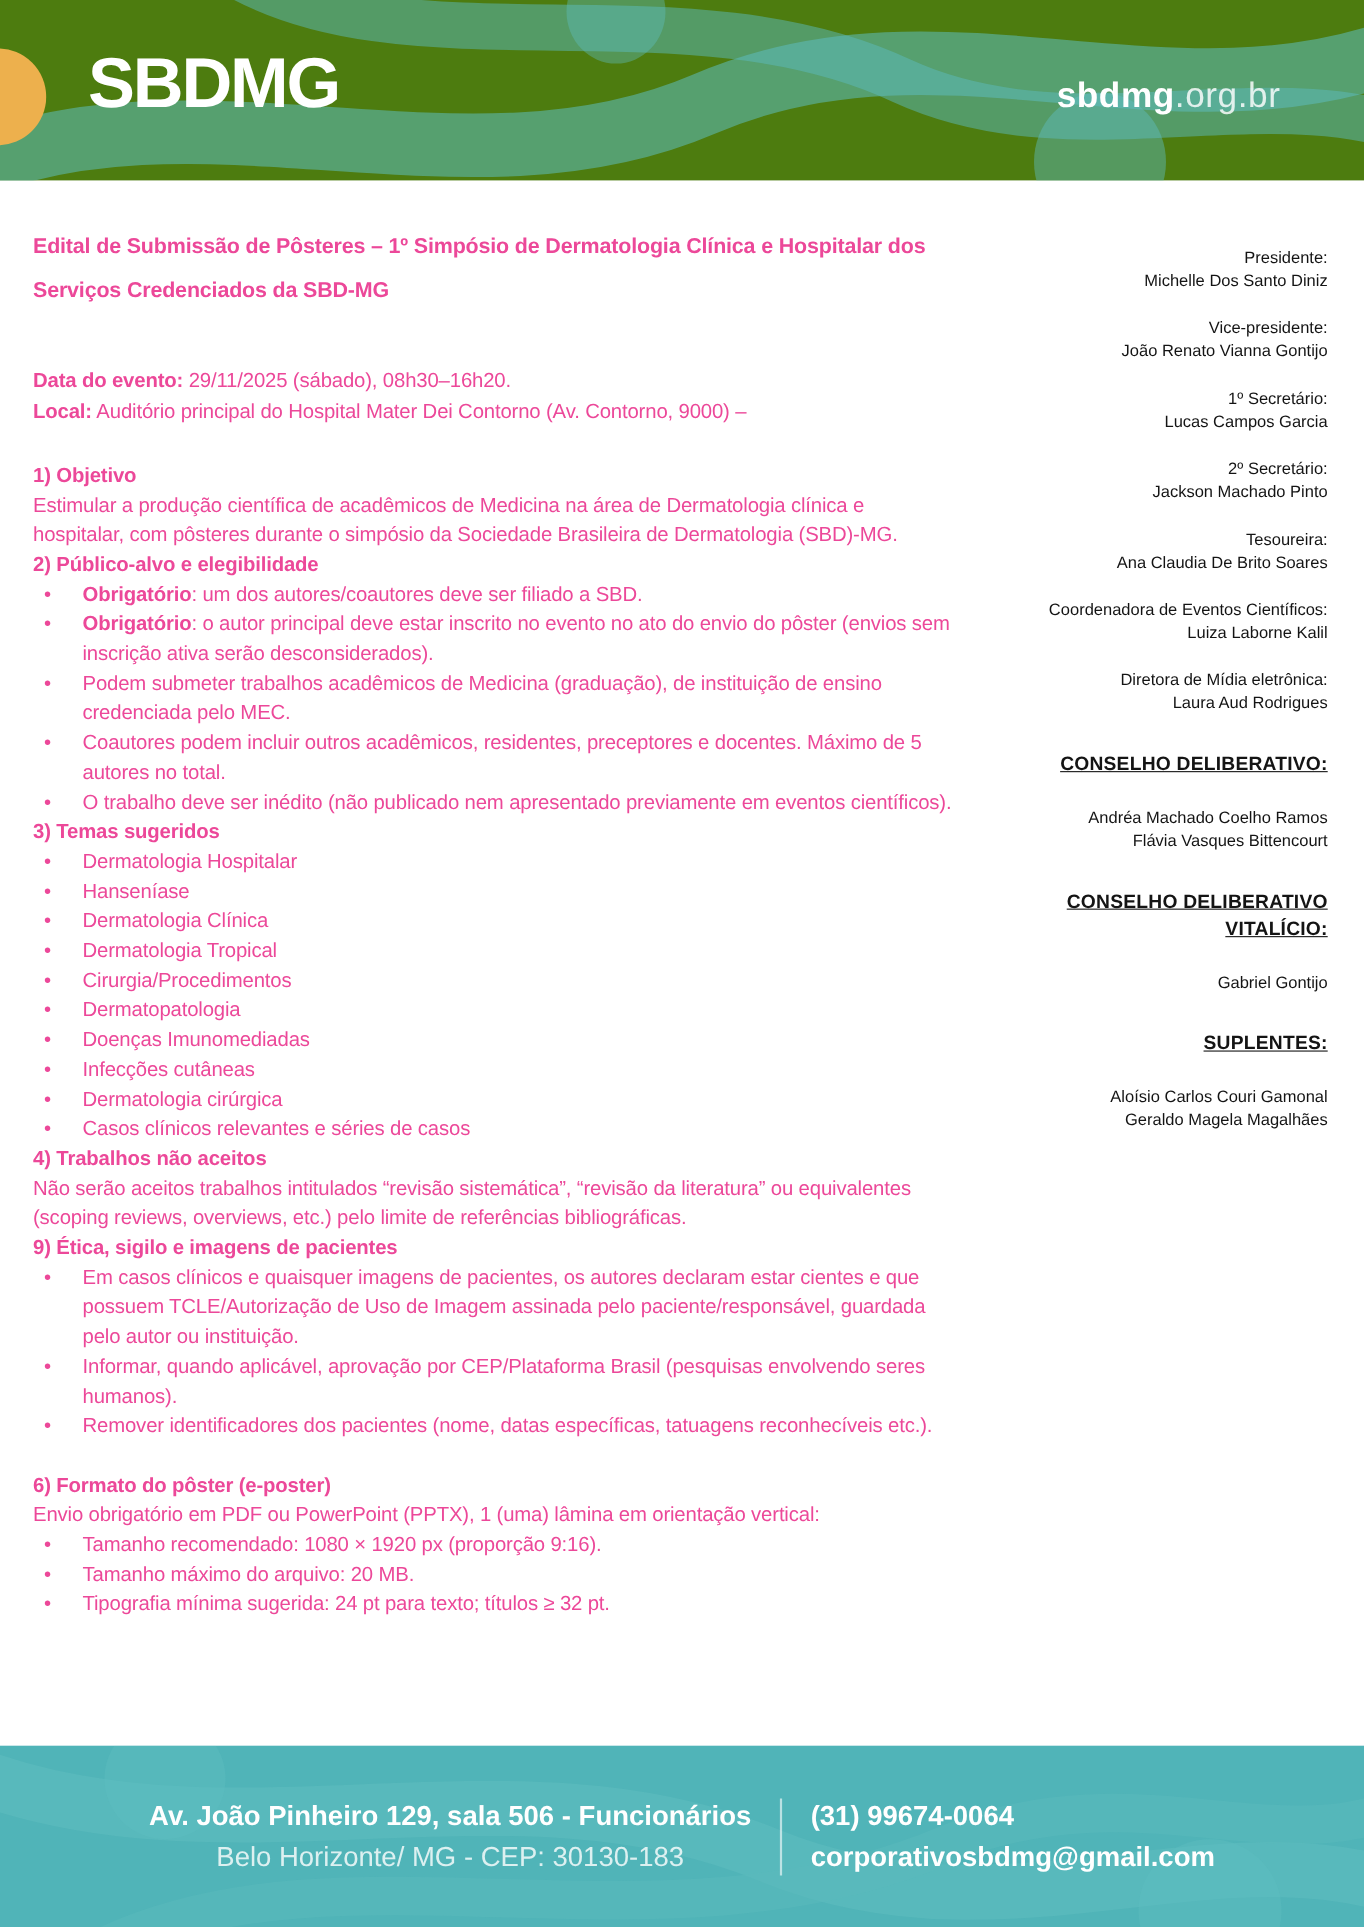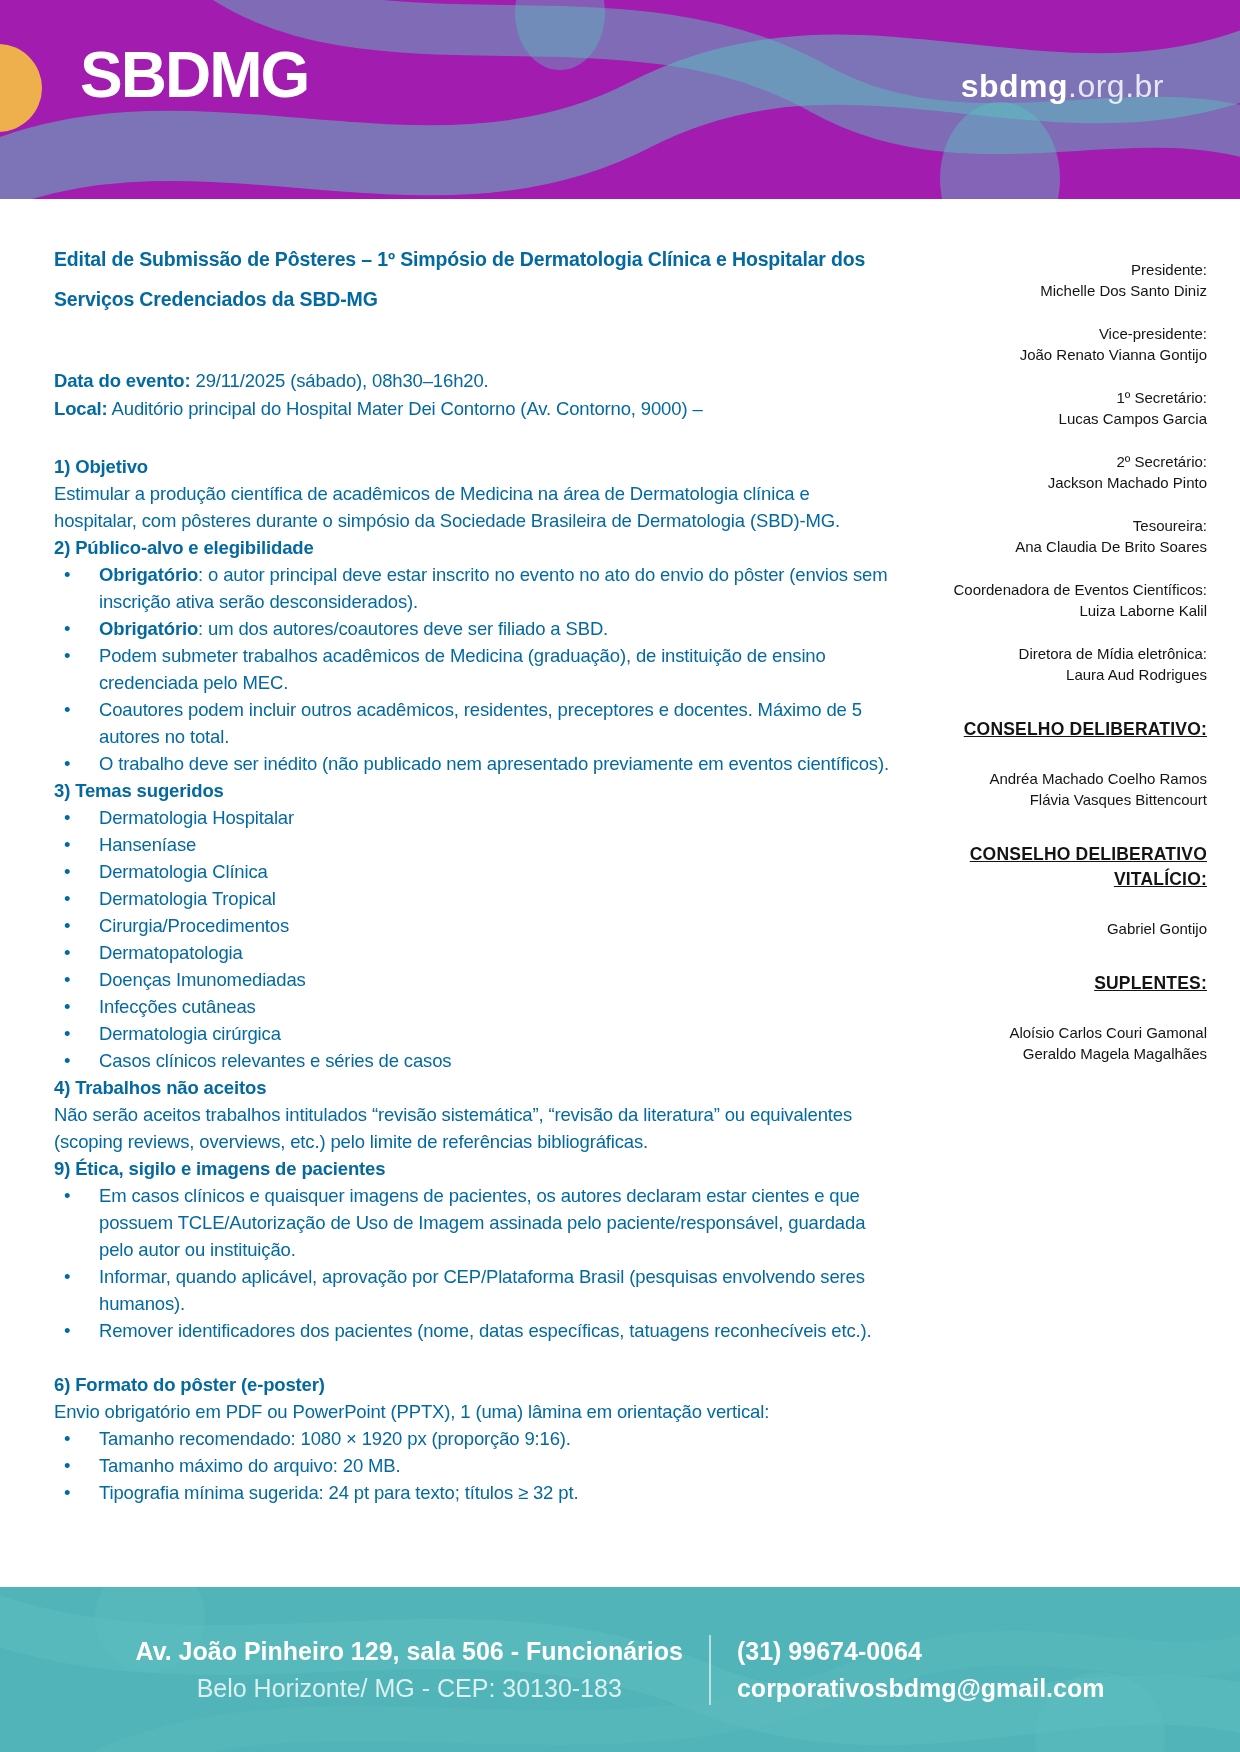--- a/index.html
+++ b/index.html
@@ -1,33 +1,33 @@
 <!DOCTYPE html>
 <html lang="pt"><head>
 <meta charset="utf-8">
 <style>
   html,body { margin:0; padding:0; background:#ffffff; }
   body { width:1240px; font-family:"Liberation Sans", sans-serif; }
   .page { position:relative; width:1240px; height:1752px; background:#ffffff; overflow:hidden;
           display:flex; flex-direction:column; }
 
   
-  .banner { position:relative; height:199px; background:#a21caf; overflow:hidden; flex:none;padding-left:36px; }
+  .banner { position:relative; height:164px; background:#4d7c0f; overflow:hidden; flex:none;padding-left:36px; }
   .banner svg.pattern, .footer svg.pattern { position:absolute; inset:0; width:100%; height:100%; }
   .logo-circle { position:absolute; left:-46px; top:44px; width:88px; height:88px;
                  border-radius:50%; background:#edb04d; }
   .logo-text { position:absolute; left:80px; top:38px; color:#ffffff; font-weight:700;
                font-size:64px; letter-spacing:-2px; }
   .website { position:absolute; right:76px; top:68px; color:#ffffff; font-size:32px; letter-spacing:0.5px; }
   .website .w-bold { font-weight:700; }
   .website .w-rest { font-weight:400; opacity:0.82; }
 
   
   .content { flex:1; display:flex; padding:40px 33px 0 30px; box-sizing:border-box; }
-  .main { width:838px; color:#0369a1; font-size:18.5px; line-height:27px; letter-spacing:-0.15px;margin-left:24px; }
+  .main { width:838px; color:#ec4899; font-size:18.5px; line-height:27px; letter-spacing:-0.15px; }
   .doc-title { font-weight:700; font-size:19.5px; line-height:40px; margin:0 0 48px 0; }
   .meta { margin:0 0 30px 0; line-height:28px; }
   .meta .lbl { font-weight:700; }
   .sec-h { font-weight:700; margin:0; font-size:18.5px; line-height:27px; }
   p.bd { margin:0; }
   ul.blt { list-style:none; margin:0; padding:0; }
   ul.blt li { position:relative; padding-left:45px; }
   ul.blt li::before { content:"\2022"; position:absolute; left:10px; top:0; }
   .b { font-weight:700; }
   .gap-top { margin-top:27px; }
@@ -80,22 +80,22 @@
       <div class="meta">
         <div><span class="lbl">Data do evento:</span><span> 29/11/2025 (sábado), 08h30–16h20.</span></div>
         <div><span class="lbl">Local:</span><span> Auditório principal do Hospital Mater Dei Contorno (Av. Contorno, 9000) –</span></div>
       </div>
 
       <h3 class="sec-h">1) Objetivo</h3>
       <p class="bd">Estimular a produção científica de acadêmicos de Medicina na área de Dermatologia clínica e hospitalar, com pôsteres durante o simpósio da Sociedade Brasileira de Dermatologia (SBD)-MG.</p>
 
       <h3 class="sec-h">2) Público-alvo e elegibilidade</h3>
       <ul class="blt">
+        <li><span class="b">Obrigatório</span><span>: um dos autores/coautores deve ser filiado a SBD.</span></li>
         <li><span class="b">Obrigatório</span><span>: o autor principal deve estar inscrito no evento no ato do envio do pôster (envios sem inscrição ativa serão desconsiderados).</span></li>
-        <li><span class="b">Obrigatório</span><span>: um dos autores/coautores deve ser filiado a SBD.</span></li>
         <li><span class="b"></span><span>Podem submeter trabalhos acadêmicos de Medicina (graduação), de instituição de ensino credenciada pelo MEC.</span></li>
         <li><span class="b"></span><span>Coautores podem incluir outros acadêmicos, residentes, preceptores e docentes. Máximo de 5 autores no total.</span></li>
         <li><span class="b"></span><span>O trabalho deve ser inédito (não publicado nem apresentado previamente em eventos científicos).</span></li>
       </ul>
 
       <h3 class="sec-h">3) Temas sugeridos</h3>
       <ul class="blt">
         <li>Dermatologia Hospitalar</li>
         <li>Hanseníase</li>
         <li>Dermatologia Clínica</li>

